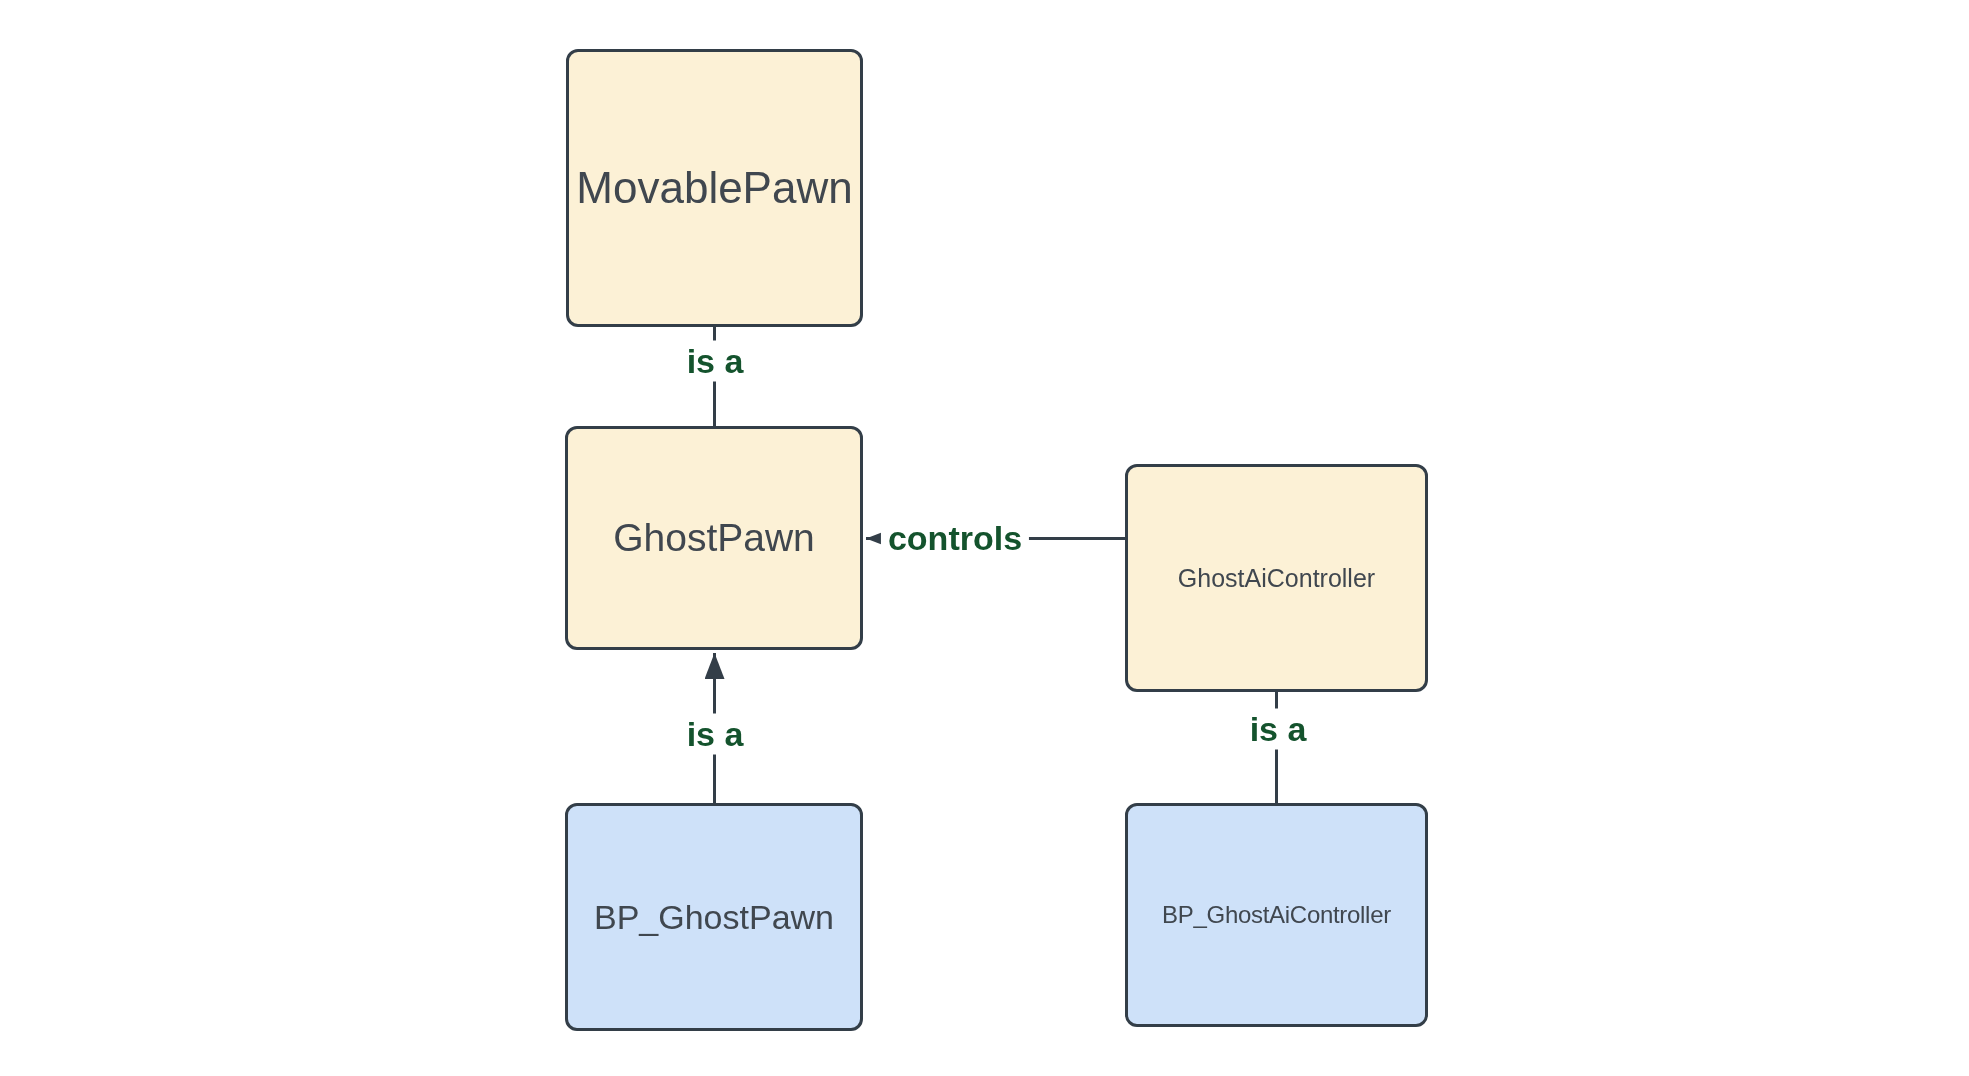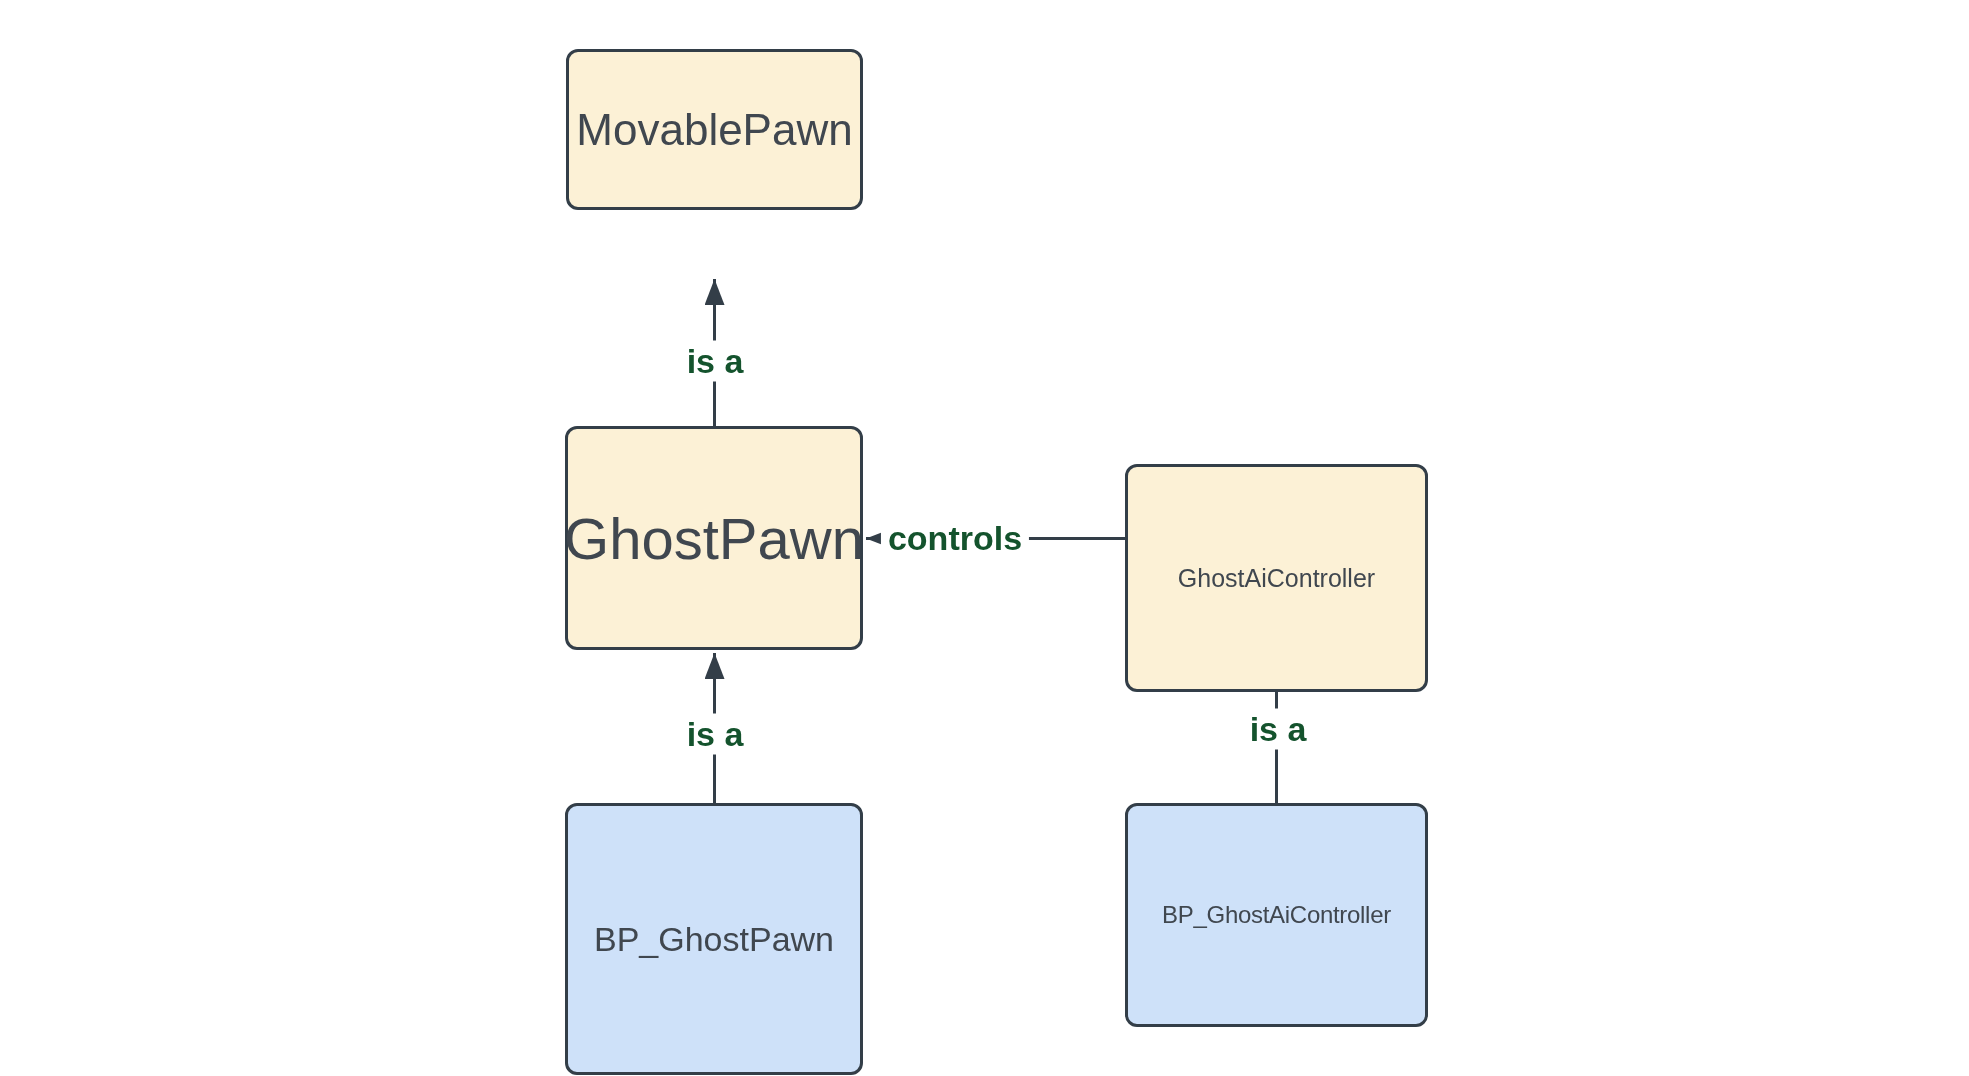--- a/index.html
+++ b/index.html
@@ -28,24 +28,24 @@
     align-items: center;
     justify-content: center;
     text-align: center;
     border: 3px solid #333e48;
     border-radius: 12px;
     color: #40474f;
   }
   .node--class { background: #fcf1d6; }
   .node--blueprint { background: #cee1f9; }
 
-  #node-movable-pawn        { left: 566px;  top: 49px;  width: 297px; height: 161px; font-size: 44px; }
-  #node-ghost-pawn          { left: 565px;  top: 426px; width: 298px; height: 224px; font-size: 58px; }
+  #node-movable-pawn        { left: 566px;  top: 49px;  width: 297px; height: 278px; font-size: 44px; }
+  #node-ghost-pawn          { left: 565px;  top: 426px; width: 298px; height: 224px; font-size: 39px; }
   #node-ghost-ai-controller { left: 1125px; top: 424px; width: 303px; height: 228px; font-size: 25px; margin-top: 40px; }
-  #node-bp-ghost-pawn       { left: 565px;  top: 803px; width: 298px; height: 272px; font-size: 34px; }
+  #node-bp-ghost-pawn       { left: 565px;  top: 803px; width: 298px; height: 228px; font-size: 34px; }
   #node-bp-ghost-ai-controller { left: 1125px; top: 803px; width: 303px; height: 224px; font-size: 24px; letter-spacing: -0.3px; }
 
   .edge-label {
     position: absolute;
     transform: translate(-50%, -50%);
     background: #ffffff;
     padding: 1px 7px;
     font-size: 34px;
     font-weight: bold;
     color: #14532d;

